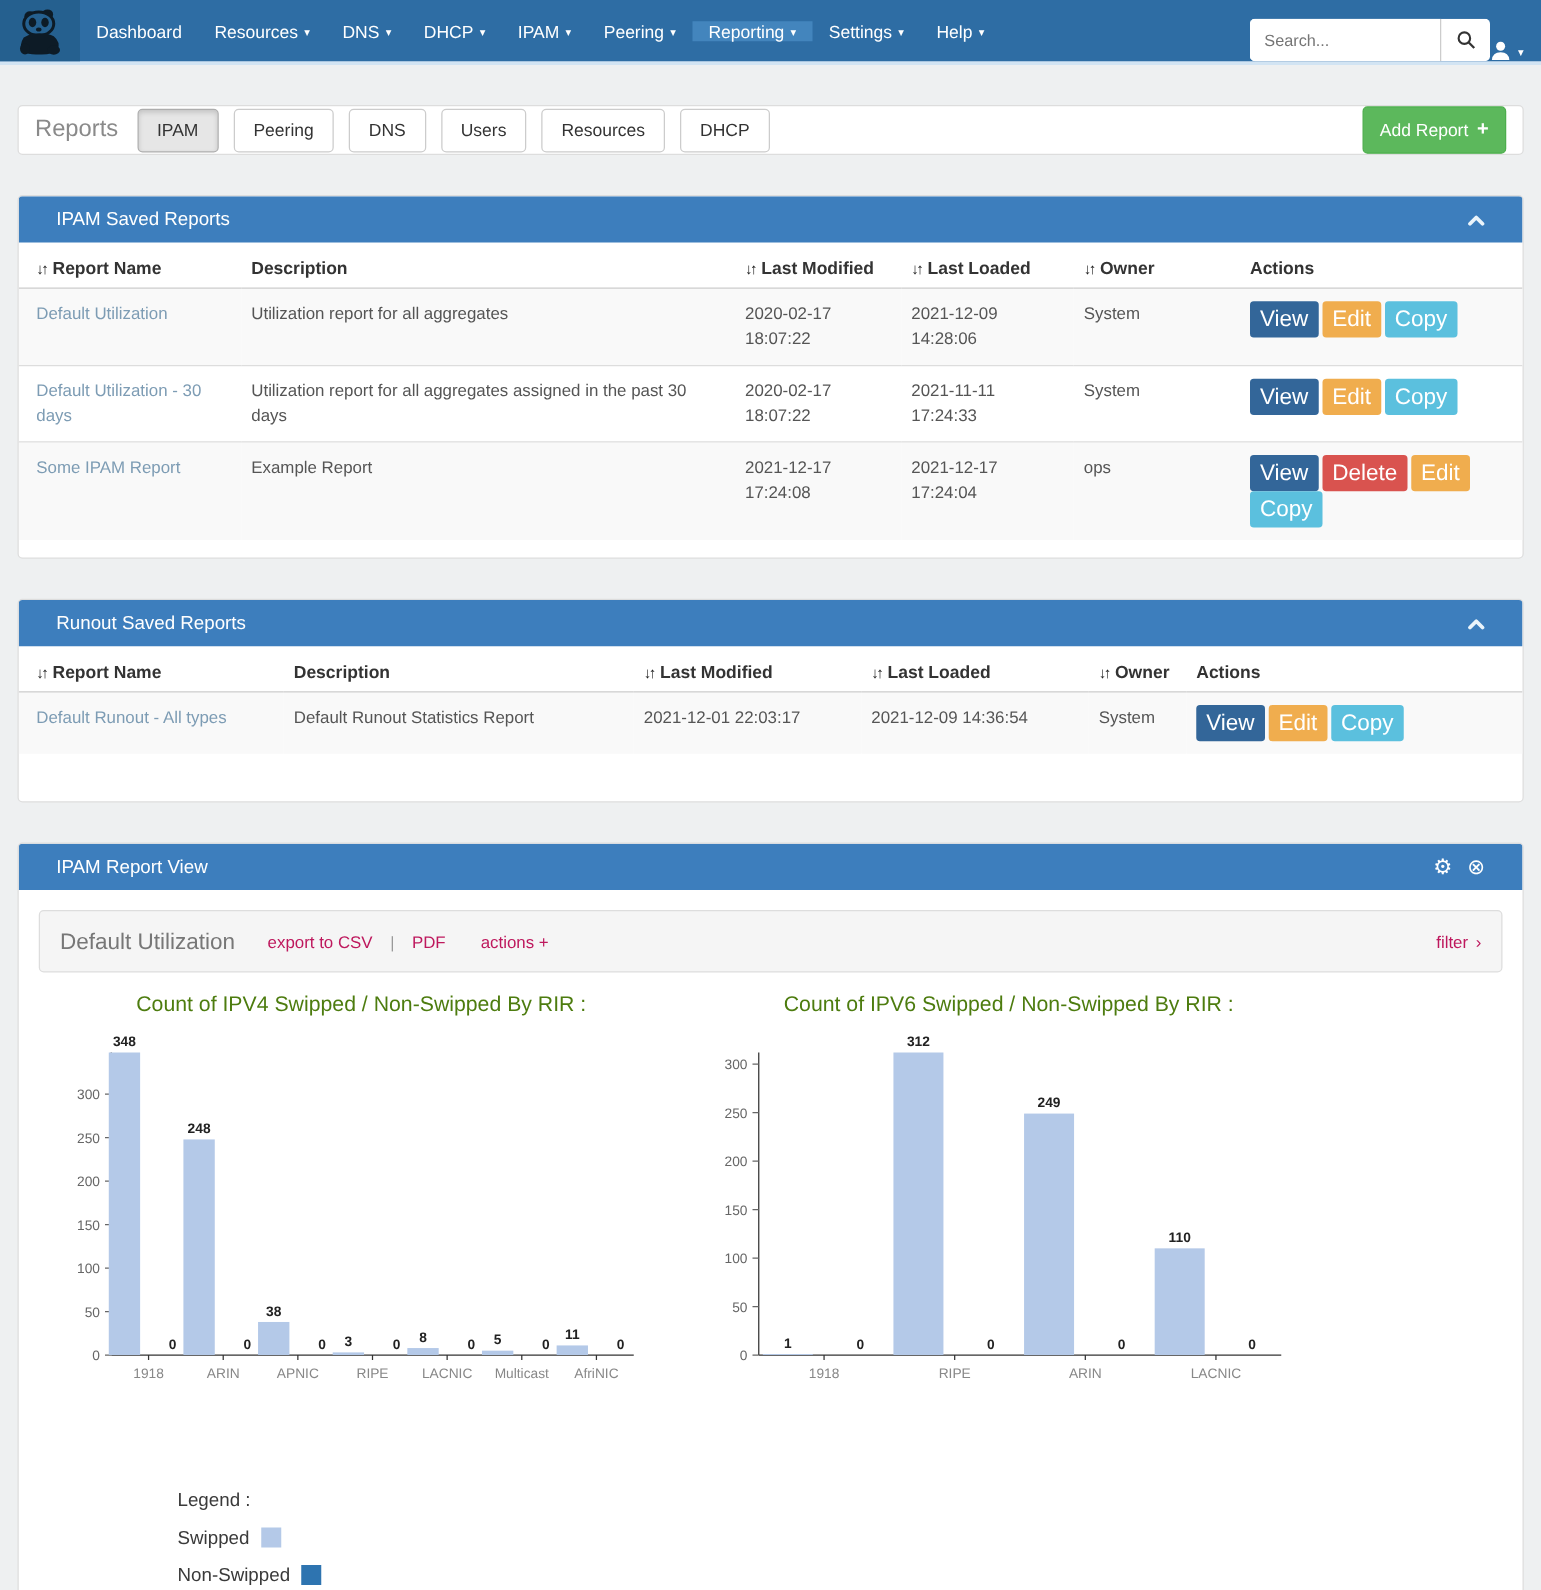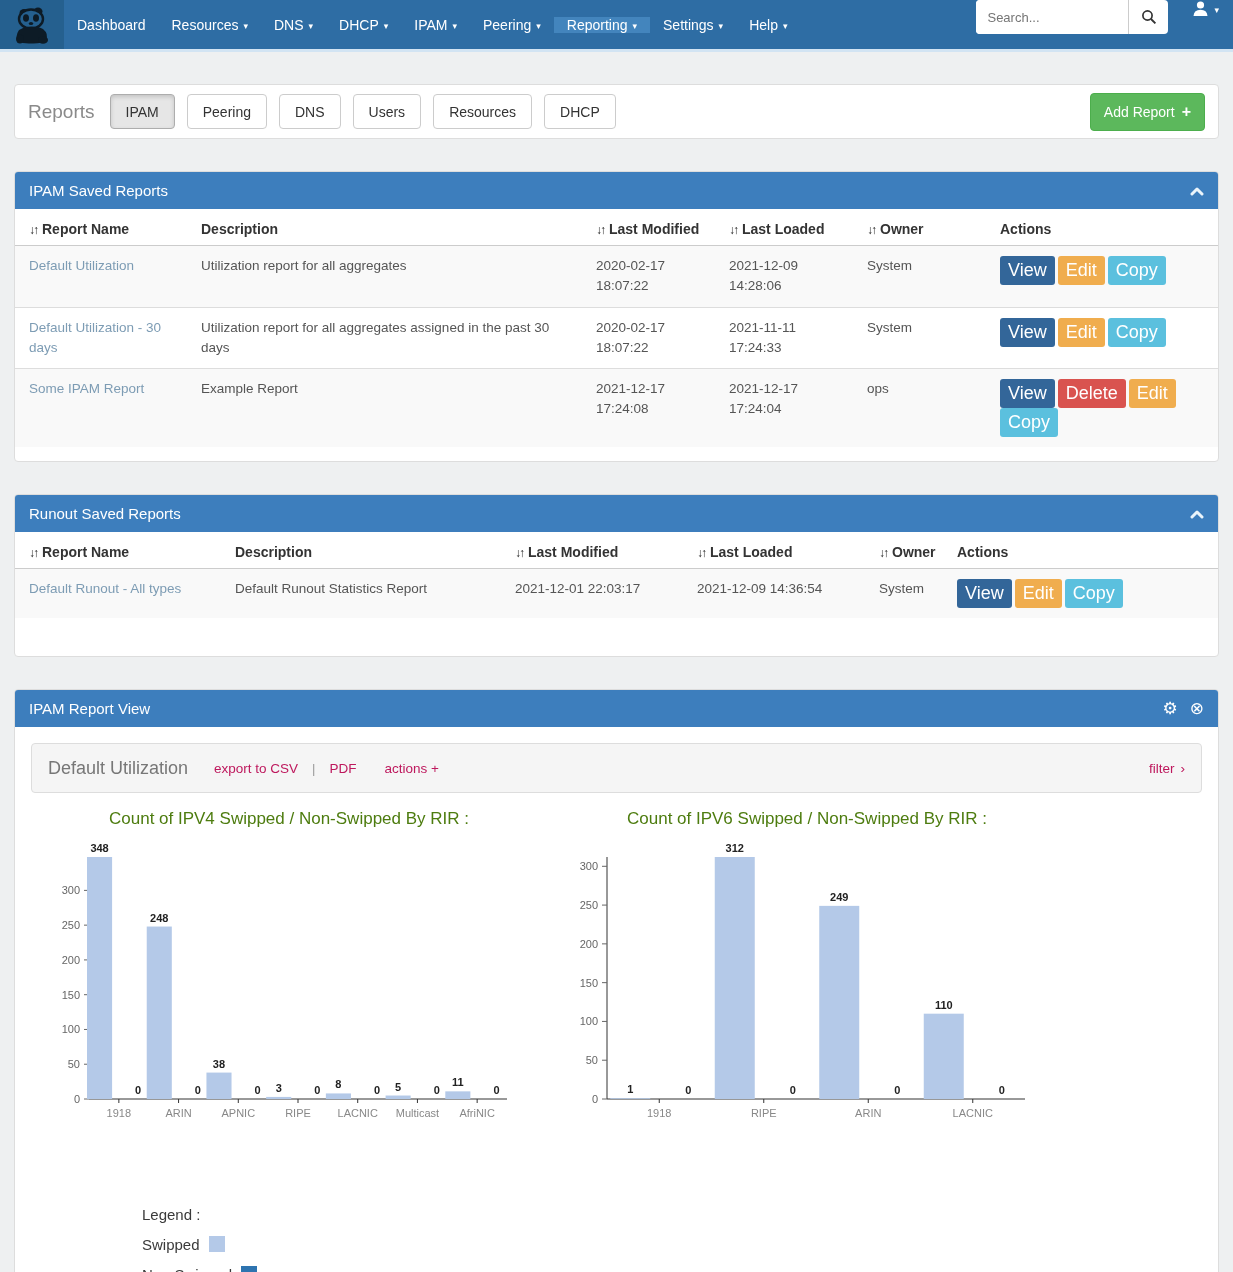--- a/index.html
+++ b/index.html
@@ -6,39 +6,39 @@
   html,body { width:1233px; height:1272px; overflow:hidden; }
   body { background:#eef0f1; font-family:"Liberation Sans", sans-serif; }
 
   
   .navbar { height:52px; background:#2e6da4; display:flex; align-items:stretch; border-bottom:3px solid #d2e4f3; }
   .logo { width:64px; background:#25608f; display:flex; align-items:center; justify-content:center; cursor:pointer; }
   .nav-items { display:flex; align-items:center; }
   .nav-item { display:flex; align-items:center; gap:5px; padding:0 13px; color:#fff; font-size:14px; cursor:pointer; white-space:nowrap; }
   .nav-item.active { background:#4385bd; }
   .nav-caret { font-size:9px; position:relative; top:1px; }
-  .nav-right { margin-left:auto; display:flex; align-items:flex-start; gap:24px; padding-right:14px; }
+  .nav-right { margin-left:auto; display:flex; align-items:flex-end; gap:0; padding-right:14px; }
   .search-group { display:flex; height:34px; border-radius:4px; overflow:hidden; }
   .search-input { width:152px; border:1px solid #fff; padding:0 10px; font-size:13px; color:#555; outline:none; font-family:"Liberation Sans", sans-serif; }
   .search-btn { width:40px; background:#fff; border:none; border-left:1px solid #ccc; cursor:pointer; display:flex; align-items:center; justify-content:center; }
   .user-menu { display:flex; align-items:center; gap:5px; color:#fff; cursor:pointer; }
 
   .container { padding:0 14px; }
 
   
-  .reports-bar { background:#fff; border:1px solid #ddd; border-radius:4px; margin-top:32px; height:55px; display:flex; align-items:center; padding:0 13px; }
+  .reports-bar { background:#fff; border:1px solid #ddd; border-radius:4px; margin-top:32px; height:40px; display:flex; align-items:center; padding:0 13px; }
   .reports-title { font-size:19px; color:#8a8a8a; margin-right:15px; }
   .tab-btn { height:35px; padding:0 15px; margin-right:12px; background:#fff; border:1px solid #ccc; border-radius:4px; font-size:14px; color:#333; cursor:pointer; font-family:"Liberation Sans", sans-serif; }
   .tab-btn.active { background:#e6e6e6; border-color:#adadad; box-shadow:inset 0 2px 4px rgba(0,0,0,.15); }
   .add-btn { margin-left:auto; background:#5cb85c; border:1px solid #4cae4c; border-radius:4px; color:#fff; height:38px; padding:16px 13px; font-size:14px; cursor:pointer; display:flex; align-items:center; gap:7px; font-family:"Liberation Sans", sans-serif; }
   .add-btn .plus { font-weight:bold; font-size:16px; }
 
   
   .panel { background:#fff; border:1px solid #ddd; border-radius:4px; margin-top:32px; overflow:hidden; }
-  .panel-header { background:#3d7ebd; color:#fff; height:37px; display:flex; align-items:center; padding:0 14px; font-size:15px; }
+  .panel-header { background:#3d7ebd; color:#fff; height:37px; display:flex; align-items:center; padding:0 30px; font-size:15px; }
   .ph-spacer { flex:1; }
   .ph-icon { color:#fff; cursor:pointer; display:flex; align-items:center; margin-left:12px; font-size:17px; }
 
   
   table.report-table { width:100%; border-collapse:collapse; table-layout:fixed; }
   .report-table th { text-align:left; font-size:14px; color:#333; padding:12px 8px 8px 8px; border-bottom:1px solid #ccc; }
   .report-table th:first-child, .report-table td:first-child { padding-left:14px; }
   .sort-icon { font-size:12px; letter-spacing:-2px; margin-right:5px; color:#222; }
   .report-table td { font-size:13.5px; color:#555; padding:10px 8px; vertical-align:top; line-height:1.5; border-top:1px solid #ddd; }
   .report-table tbody tr:nth-child(odd) { background:#f9f9f9; }

